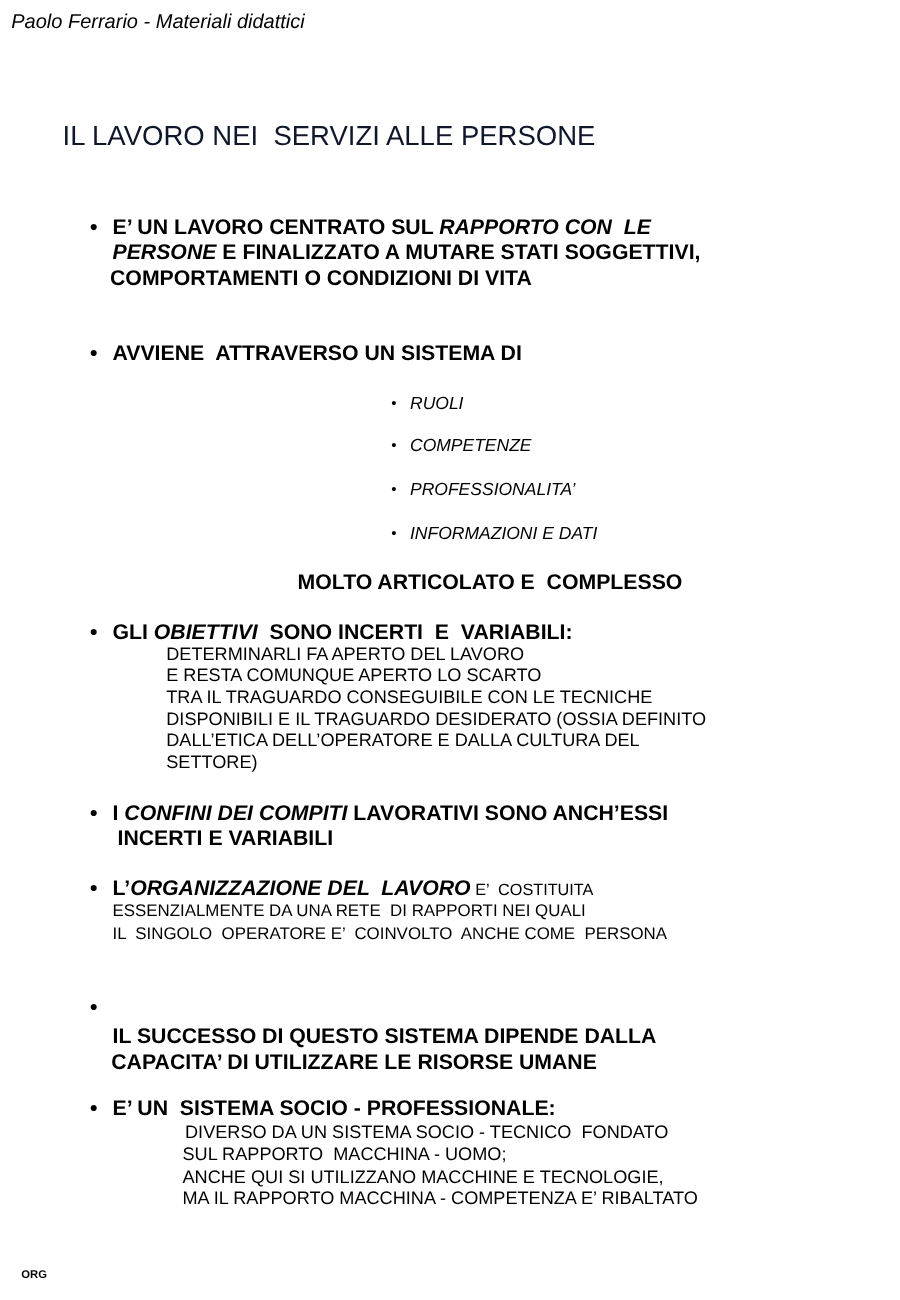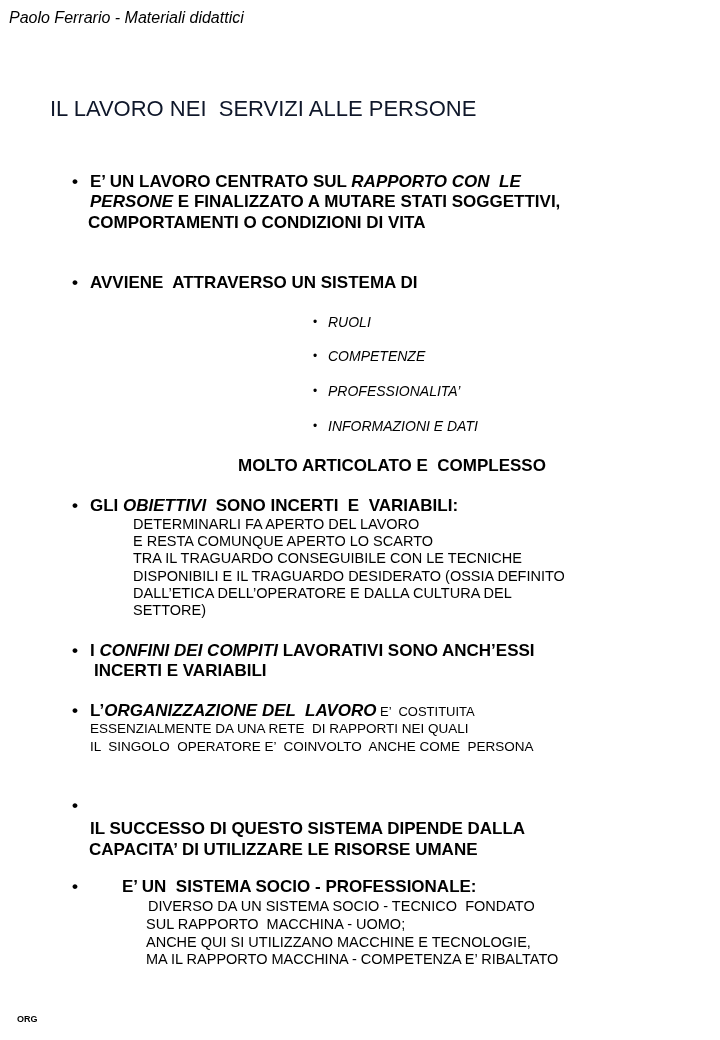--- a/index.html
+++ b/index.html
@@ -69,20 +69,20 @@
 </div>
 
 <div>
   <span class="abs big" style="left:72px;top:796px;">•</span>
   <div class="abs big" style="left:90px;top:796px;margin-top:23px;">IL SUCCESSO DI QUESTO SISTEMA DIPENDE DALLA</div>
   <div class="abs big" style="left:89px;top:840px;">CAPACITA’ DI UTILIZZARE LE RISORSE UMANE</div>
 </div>
 
 <div>
   <span class="abs big" style="left:72px;top:877px;">•</span>
-  <div class="abs big" style="left:90px;top:877px;margin-left:32px;">E’ UN  SISTEMA SOCIO - PROFESSIONALE:</div>
+  <div class="abs big" style="left:90px;top:877px;">E’ UN  SISTEMA SOCIO - PROFESSIONALE:</div>
   <div class="abs sub" style="left:148px;top:898px;">DIVERSO DA UN SISTEMA SOCIO - TECNICO  FONDATO</div>
   <div class="abs sub" style="left:146px;top:916px;">SUL RAPPORTO  MACCHINA - UOMO;</div>
   <div class="abs sub" style="left:146px;top:934px;">ANCHE QUI SI UTILIZZANO MACCHINE E TECNOLOGIE,</div>
   <div class="abs sub" style="left:146px;top:951px;">MA IL RAPPORTO MACCHINA - COMPETENZA E’ RIBALTATO</div>
 </div>
 
 <div class="abs footer">ORG</div>
 
 </body></html>

